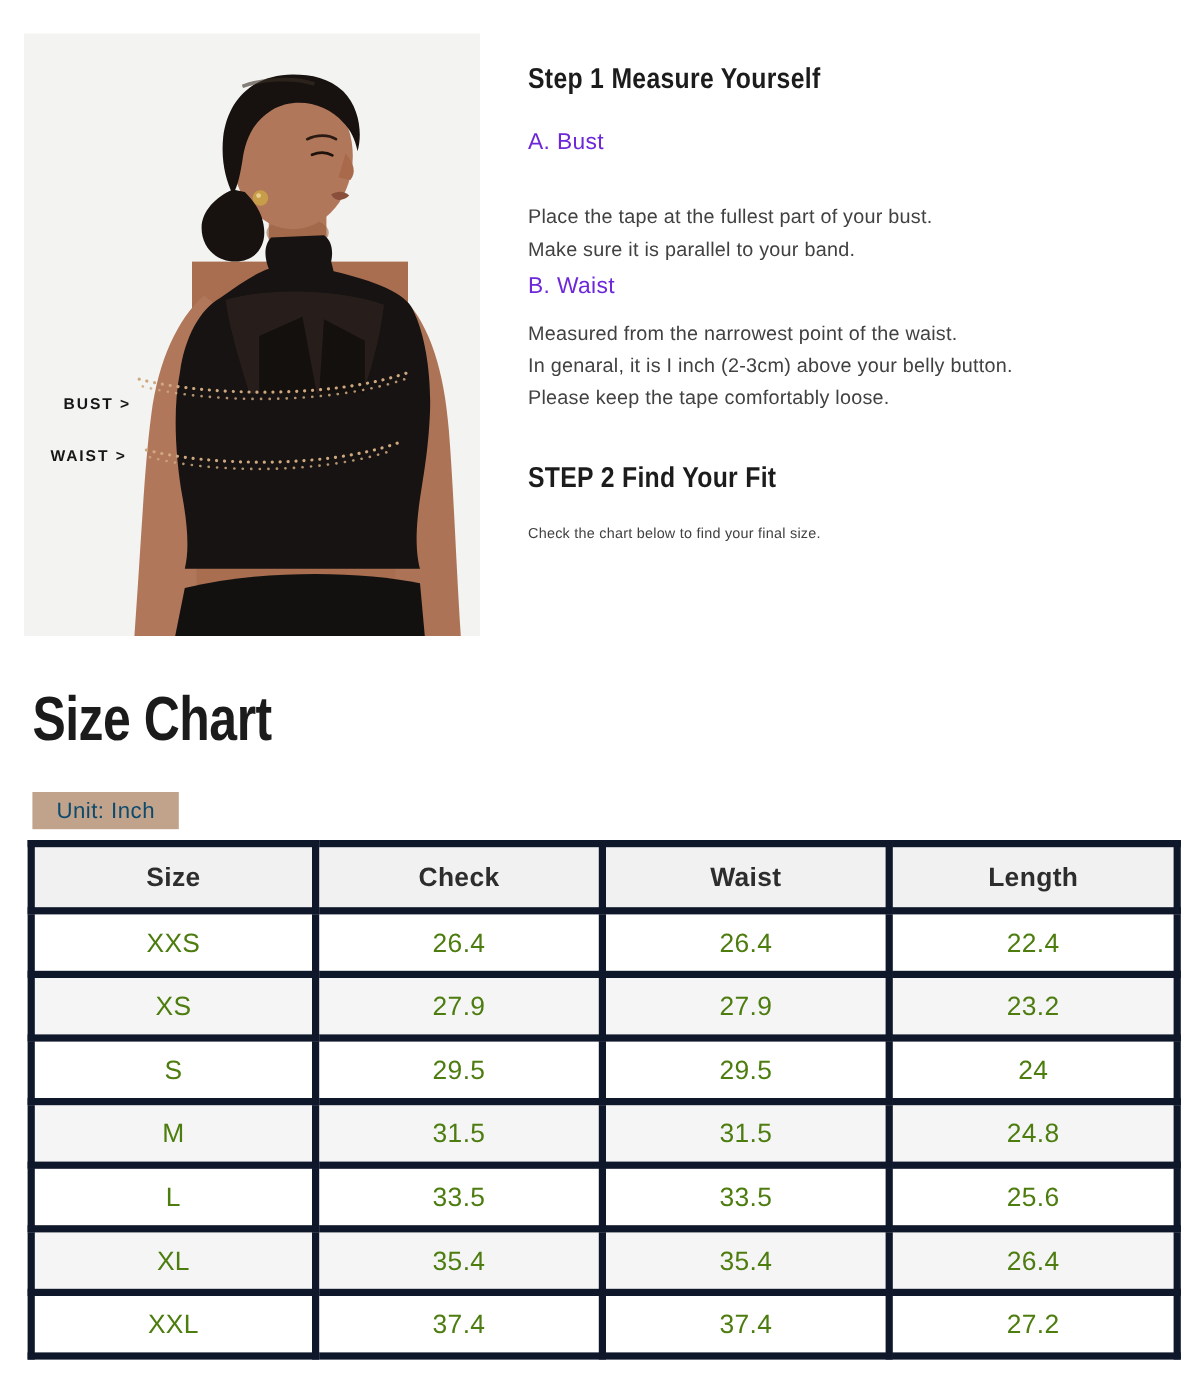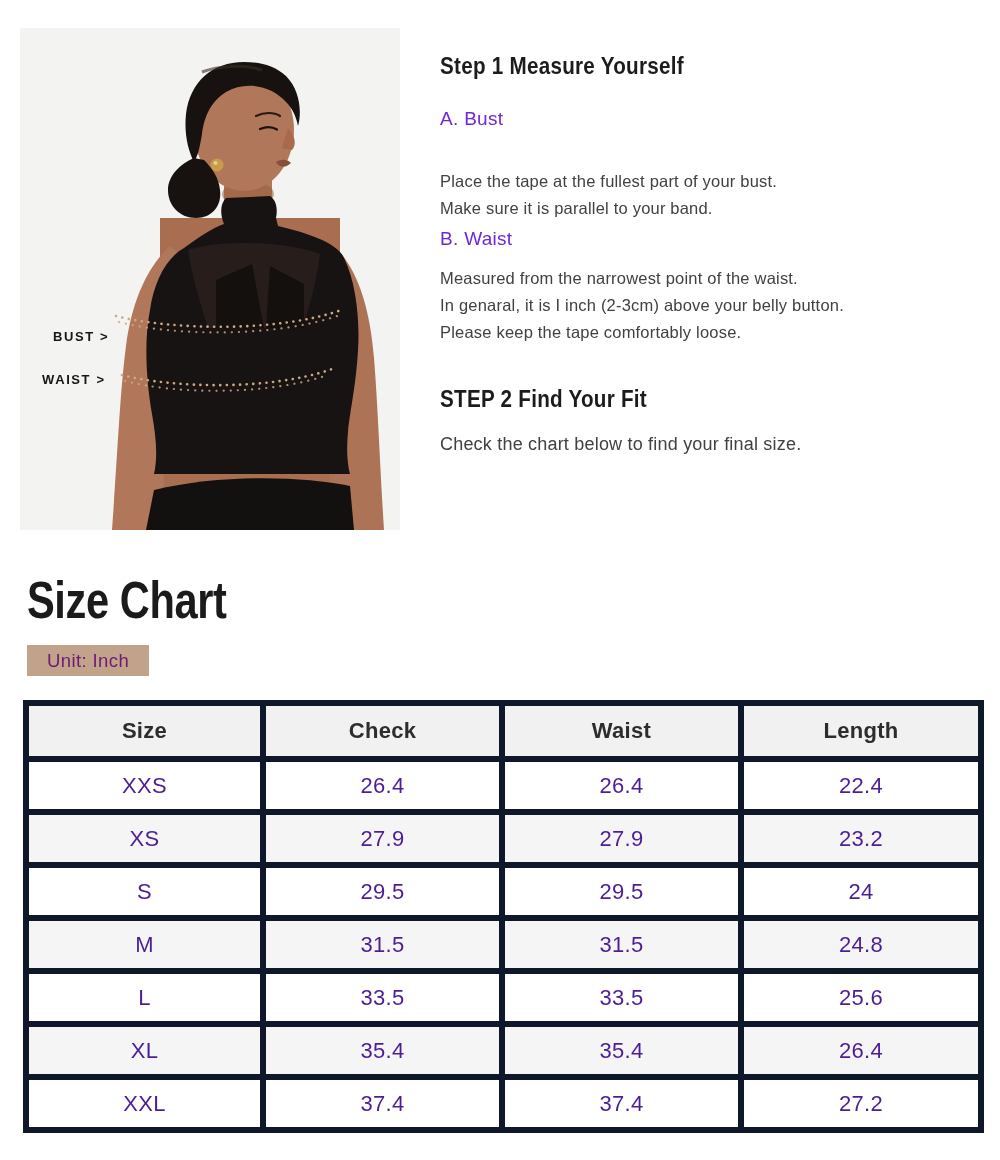--- a/index.html
+++ b/index.html
@@ -46,57 +46,57 @@
   }
   .sub-label.bust  { top:108px; }
   .sub-label.waist { top:228px; }
   .para {
     position:absolute; left:0;
     font-size:16.5px; line-height:27px; color:#414141;
     letter-spacing:0.2px;
   }
   .para.bust  { top:144px;margin-top:24px; }
   .para.waist { top:265px; }
-  .para.final { top:431px; font-size:18px; }
+  .para.final { top:431px; font-size:12px; }
   .para div { white-space:nowrap; }
 
   
   .chart-title {
     position:absolute; left:27px; top:570px;
     font-size:52px; font-weight:700; color:#1b1b1b;
     letter-spacing:-0.5px;
     transform:scaleX(0.80); transform-origin:left center;
     white-space:nowrap;
   }
   .unit-badge {
-    position:absolute; left:27px; top:645px;
+    position:absolute; left:27px; top:660px;
     height:31px; line-height:31px;
     padding:0 20px;
     background:#c1a28a;
-    color:#701a75;
+    color:#0c4a6e;
     font-size:18.5px; letter-spacing:0.4px;
   }
 
   table.size-table {
     position:absolute; left:23px; top:700px;
     width:955px;
     border-collapse:collapse; table-layout:fixed;
   }
   .size-table th, .size-table td {
     border:6px solid #0f172a;
     text-align:center; vertical-align:middle;
   }
   .size-table th {
     height:56px; background:#f1f1f1;
     font-size:22px; font-weight:700; color:#2d2d2d;
     letter-spacing:0.3px;
   }
   .size-table td {
     height:53px; background:#ffffff;
-    font-size:22px; font-weight:400; color:#4c1d95;
+    font-size:22px; font-weight:400; color:#4d7c0f;
     letter-spacing:0.3px;
     margin-top:32px;
   }
   .size-table tr.stripe td { background:#f5f5f5; }
 </style>
 </head>
 <body>
 
 <div class="photo">
   <svg width="380" height="502" viewBox="0 0 380 502">

